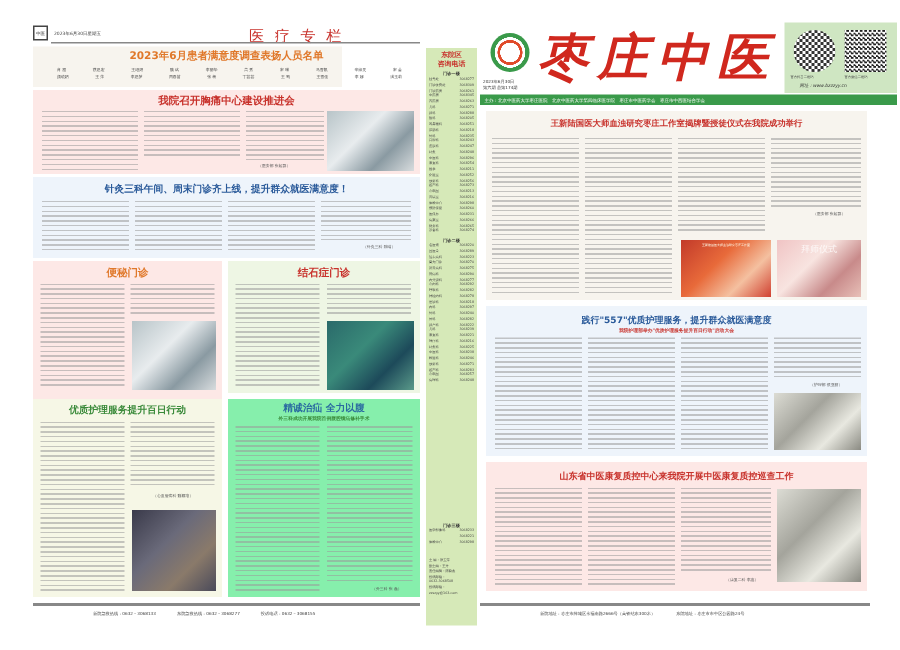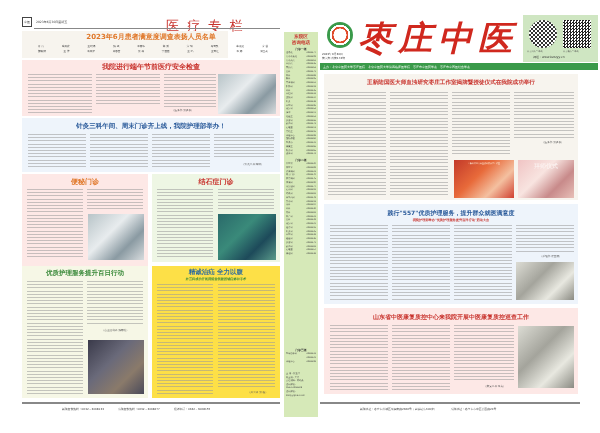--- a/index.html
+++ b/index.html
@@ -21,21 +21,21 @@
 </head>
 <body>
 
 <div class="abs" style="left:22px;top:14px;width:258px;height:405px;">
 
   <div class="abs" style="left:0;top:0;width:258px;height:16px;">
     <div class="abs" style="left:0;top:3px;width:10px;height:10px;border:1px solid #444;font-size:3px;line-height:8px;text-align:center;color:#333;">
       <span>中医</span>
     </div>
     <div class="abs" style="left:14px;top:6px;font-size:3px;color:#444;white-space:nowrap;">2023年6月30日星期五</div>
-    <div class="abs red" style="left:104px;top:3px;font-size:13px;letter-spacing:2px;white-space:nowrap;padding-left:40px;">医 疗 专 栏</div>
+    <div class="abs red" style="left:104px;top:3px;font-size:10px;letter-spacing:2px;white-space:nowrap;padding-left:40px;">医 疗 专 栏</div>
     <div class="abs rule" style="left:12px;top:14px;width:246px;height:1px;"></div>
   </div>
 
   <div class="abs" style="left:0;top:17px;width:206px;height:27px;background:#f7f4ee;">
     <div class="abs sec-title orange" style="left:0;top:1px;width:258px;font-size:7px;">2023年6月患者满意度调查表扬人员名单</div>
     <div class="abs" style="left:16px;top:13px;width:230px;display:flex;justify-content:space-between;font-size:2.6px;color:#444;">
       <span>肖 霞</span>
         <span>蔡思宏</span>
         <span>王绍娟</span>
         <span>魏 斌</span>
@@ -54,30 +54,30 @@
         <span>张 梅</span>
         <span>丁芸芸</span>
         <span>王 鸣</span>
         <span>王雪佳</span>
         <span>李 娜</span>
         <span>满玉莉</span>
     </div>
   </div>
 
   <div class="abs" style="left:0;top:46px;width:258px;height:56px;background:#fde8e6;">
-    <div class="abs sec-title red" style="left:0;top:2px;width:258px;font-size:7px;">我院进行端午节前医疗安全检查</div>
+    <div class="abs sec-title red" style="left:0;top:2px;width:258px;font-size:7px;">我院召开胸痛中心建设推进会</div>
     <div class="abs fake-lines" style="left:6px;top:14px;width:64px;height:40px;"></div>
     <div class="abs fake-lines" style="left:74px;top:14px;width:64px;height:32px;"></div>
     <div class="abs fake-lines" style="left:142px;top:14px;width:52px;height:34px;"></div>
     <div class="abs" style="left:150px;top:48px;font-size:2.6px;color:#555;white-space:nowrap;">（医务部 张超群）</div>
     <div class="abs photo" style="left:196px;top:14px;width:58px;height:40px;"></div>
   </div>
 
   <div class="abs" style="left:0;top:104px;width:258px;height:54px;background:#eef4fb;">
-    <div class="abs sec-title" style="left:0;top:4px;width:258px;font-size:6.5px;color:#2a5a9a;">针灸三科午间、周末门诊齐上线，我院护理部举办！</div>
+    <div class="abs sec-title" style="left:0;top:4px;width:258px;font-size:6.5px;color:#2a5a9a;">针灸三科午间、周末门诊齐上线，提升群众就医满意度！</div>
     <div class="abs fake-lines" style="left:6px;top:16px;width:58px;height:34px;"></div>
     <div class="abs fake-lines" style="left:68px;top:16px;width:58px;height:34px;"></div>
     <div class="abs fake-lines" style="left:130px;top:16px;width:58px;height:34px;"></div>
     <div class="abs fake-lines" style="left:192px;top:16px;width:60px;height:26px;"></div>
     <div class="abs" style="left:220px;top:44px;font-size:2.6px;color:#555;white-space:nowrap;">（针灸三科 陈晴）</div>
   </div>
 
   <div class="abs" style="left:0;top:160px;width:126px;height:108px;background:#fde8e6;">
     <div class="abs sec-title orange" style="left:0;top:3px;width:126px;font-size:7px;">便秘门诊</div>
     <div class="abs fake-lines" style="left:5px;top:15px;width:56px;height:70px;"></div>
@@ -93,21 +93,21 @@
   </div>
 
   <div class="abs" style="left:0;top:252px;width:126px;height:132px;background:#f6f7e6;">
     <div class="abs sec-title" style="left:0;top:3px;width:126px;font-size:6.5px;color:#3a8a3a;">优质护理服务提升百日行动</div>
     <div class="abs fake-lines" style="left:5px;top:15px;width:56px;height:114px;"></div>
     <div class="abs fake-lines" style="left:65px;top:15px;width:56px;height:44px;"></div>
     <div class="abs" style="left:80px;top:62px;font-size:2.6px;color:#555;white-space:nowrap;">（心血管病科 魏颖培）</div>
     <div class="abs photo-mt" style="left:66px;top:74px;width:56px;height:54px;"></div>
   </div>
 
-  <div class="abs" style="left:130px;top:252px;width:128px;height:132px;background:#fde047;">
+  <div class="abs" style="left:130px;top:252px;width:128px;height:132px;background:#86efac;">
     <div class="abs sec-title" style="left:0;top:2px;width:128px;font-size:6.5px;color:#2a6aa0;">精诚治疝 全力以腹</div>
     <div class="abs sec-title" style="left:0;top:11px;width:128px;font-size:3.2px;color:#3a8a3a;">外三科成功开展我院首例腹腔镜疝修补手术</div>
     <div class="abs fake-lines" style="left:5px;top:18px;width:56px;height:110px;"></div>
     <div class="abs fake-lines" style="left:66px;top:18px;width:57px;height:104px;"></div>
     <div class="abs" style="left:96px;top:124px;font-size:2.6px;color:#555;white-space:nowrap;">（外三科 张 磊）</div>
   </div>
 
   <div class="abs rule" style="left:0;top:388px;width:258px;height:1.5px;"></div>
   <div class="abs" style="left:40px;top:393px;width:220px;display:flex;gap:14px;font-size:2.8px;color:#444;white-space:nowrap;">
     <span>新院急救热线：0632－3068133</span>

